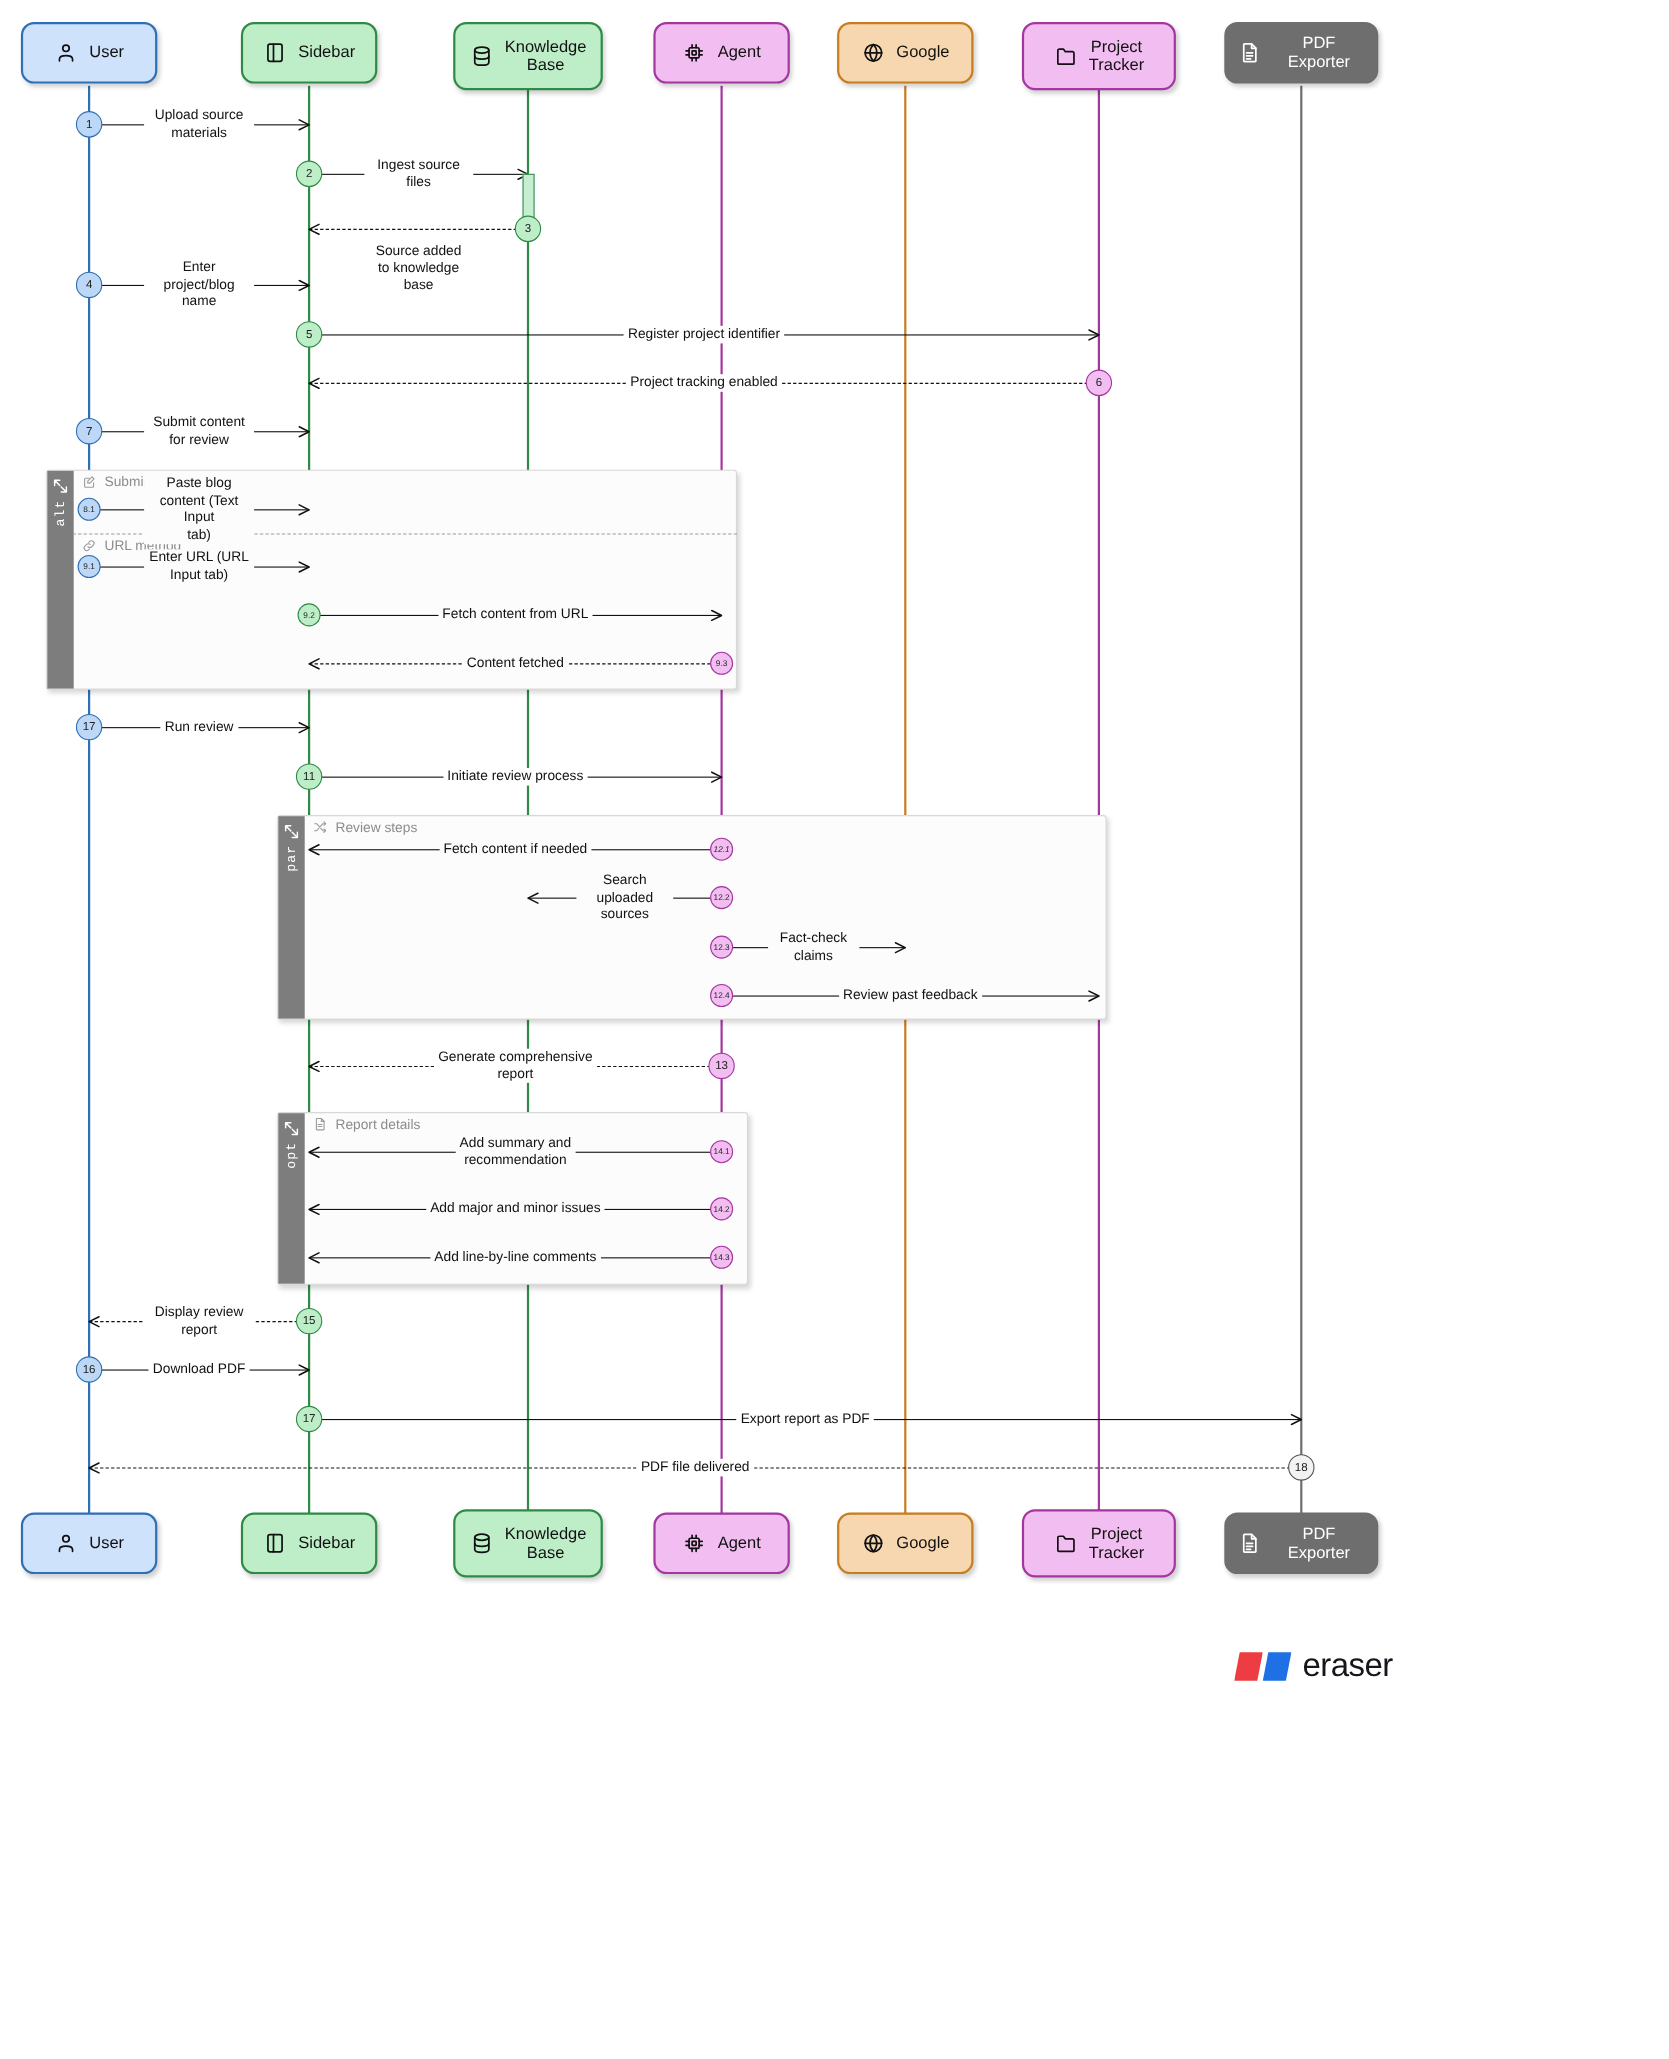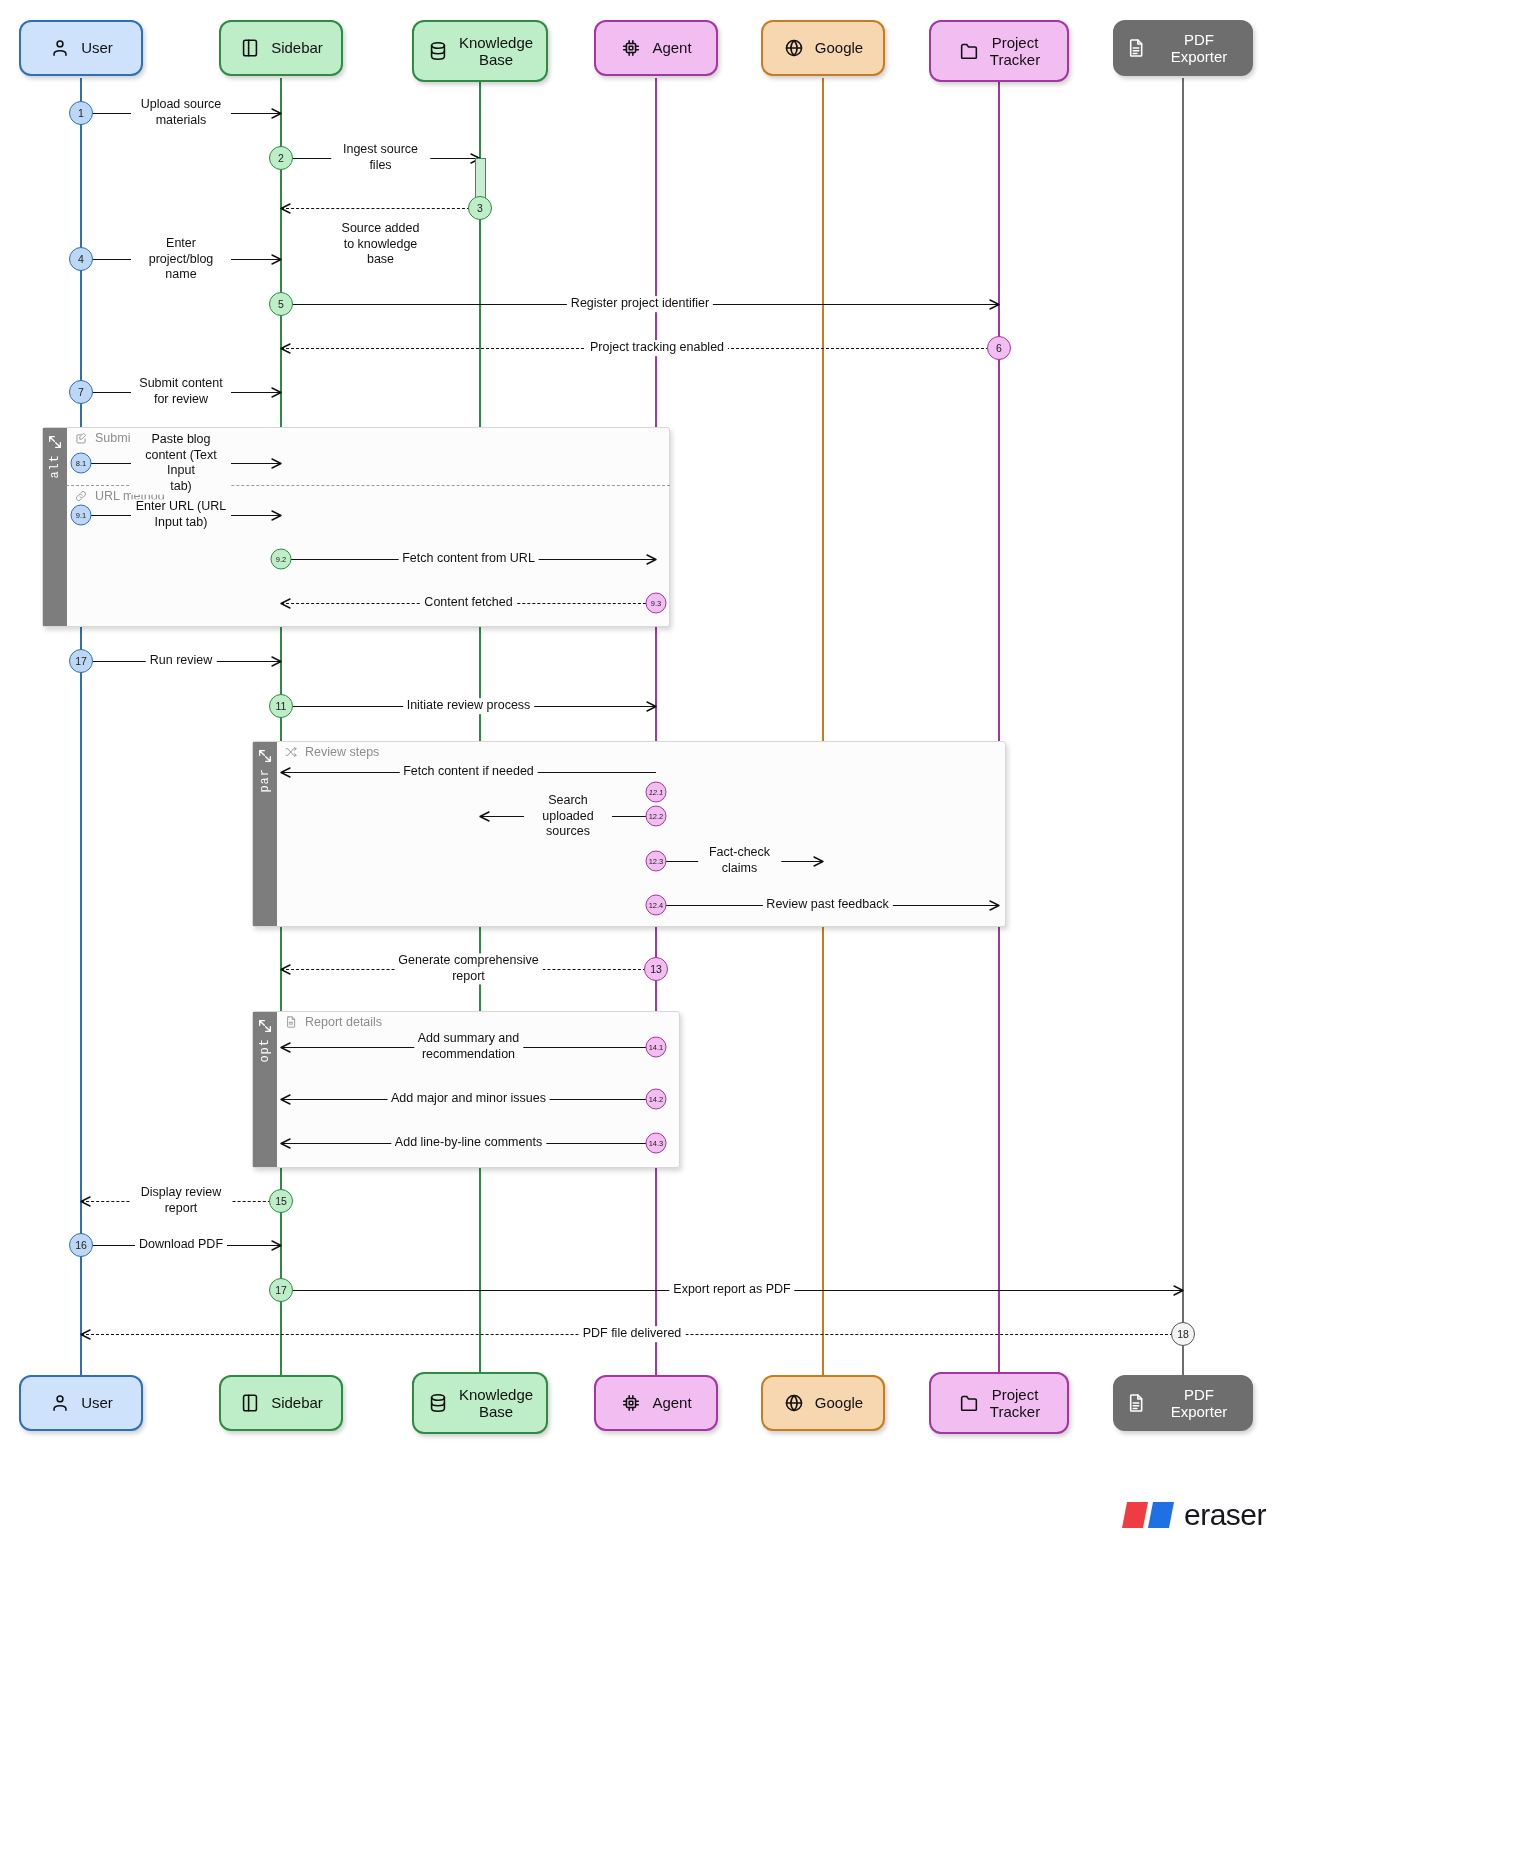--- a/index.html
+++ b/index.html
@@ -277,21 +277,21 @@
         <div class="mlabel onwhite" style="left: 359px; top: 0px;">Register project identifier</div>
       </div>
       <div class="step big green" style="left: 281px; top: 304px;">5</div>
       <div class="msg" style="left: 281px; top: 348px; width: 718px;">
         <div class="mline dashed"></div>
         <div class="arrowhead" style="left: -1px;">
           <svg width="11" height="11" viewBox="0 0 11 11">
             <path d="M10 1 L1 5.5 L10 10" fill="none" stroke="#111" stroke-width="1.4" stroke-linecap="round" stroke-linejoin="round"></path>
           </svg>
         </div>
-        <div class="mlabel onwhite" style="left: 376px; top: 0px;">Project tracking enabled</div>
+        <div class="mlabel onwhite" style="left: 359px; top: 0px;">Project tracking enabled</div>
       </div>
       <div class="step big pink" style="left: 999px; top: 348px;">6</div>
       <div class="msg" style="left: 81px; top: 392px; width: 200px;">
         <div class="mline"></div>
         <div class="arrowhead" style="right: -1px;">
           <svg width="11" height="11" viewBox="0 0 11 11">
             <path d="M1 1 L10 5.5 L1 10" fill="none" stroke="#111" stroke-width="1.4" stroke-linecap="round" stroke-linejoin="round"></path>
           </svg>
         </div>
         <div class="mlabel onwhite" style="left: 100px; top: 0px;">Submit content for review</div>
@@ -360,21 +360,21 @@
       <div class="step big green" style="left: 281px; top: 706px;">11</div>
       <div class="msg" style="left: 281px; top: 772px; width: 375px;">
         <div class="mline"></div>
         <div class="arrowhead" style="left: -1px;">
           <svg width="11" height="11" viewBox="0 0 11 11">
             <path d="M10 1 L1 5.5 L10 10" fill="none" stroke="#111" stroke-width="1.4" stroke-linecap="round" stroke-linejoin="round"></path>
           </svg>
         </div>
         <div class="mlabel onfrag" style="left: 187.5px; top: 0px;">Fetch content if needed</div>
       </div>
-      <div class="step small pink" style="left: 656px; top: 792px; font-style: italic;">12.1</div>
+      <div class="step small pink" style="left: 656px; top: 772px; font-style: italic;">12.1</div>
       <div class="msg" style="left: 480px; top: 816px; width: 176px;">
         <div class="mline"></div>
         <div class="arrowhead" style="left: -1px;">
           <svg width="11" height="11" viewBox="0 0 11 11">
             <path d="M10 1 L1 5.5 L10 10" fill="none" stroke="#111" stroke-width="1.4" stroke-linecap="round" stroke-linejoin="round"></path>
           </svg>
         </div>
         <div class="mlabel onfrag" style="left: 88px; top: 0px;">Search uploaded sources</div>
       </div>
       <div class="step small pink" style="left: 656px; top: 816px;">12.2</div>

